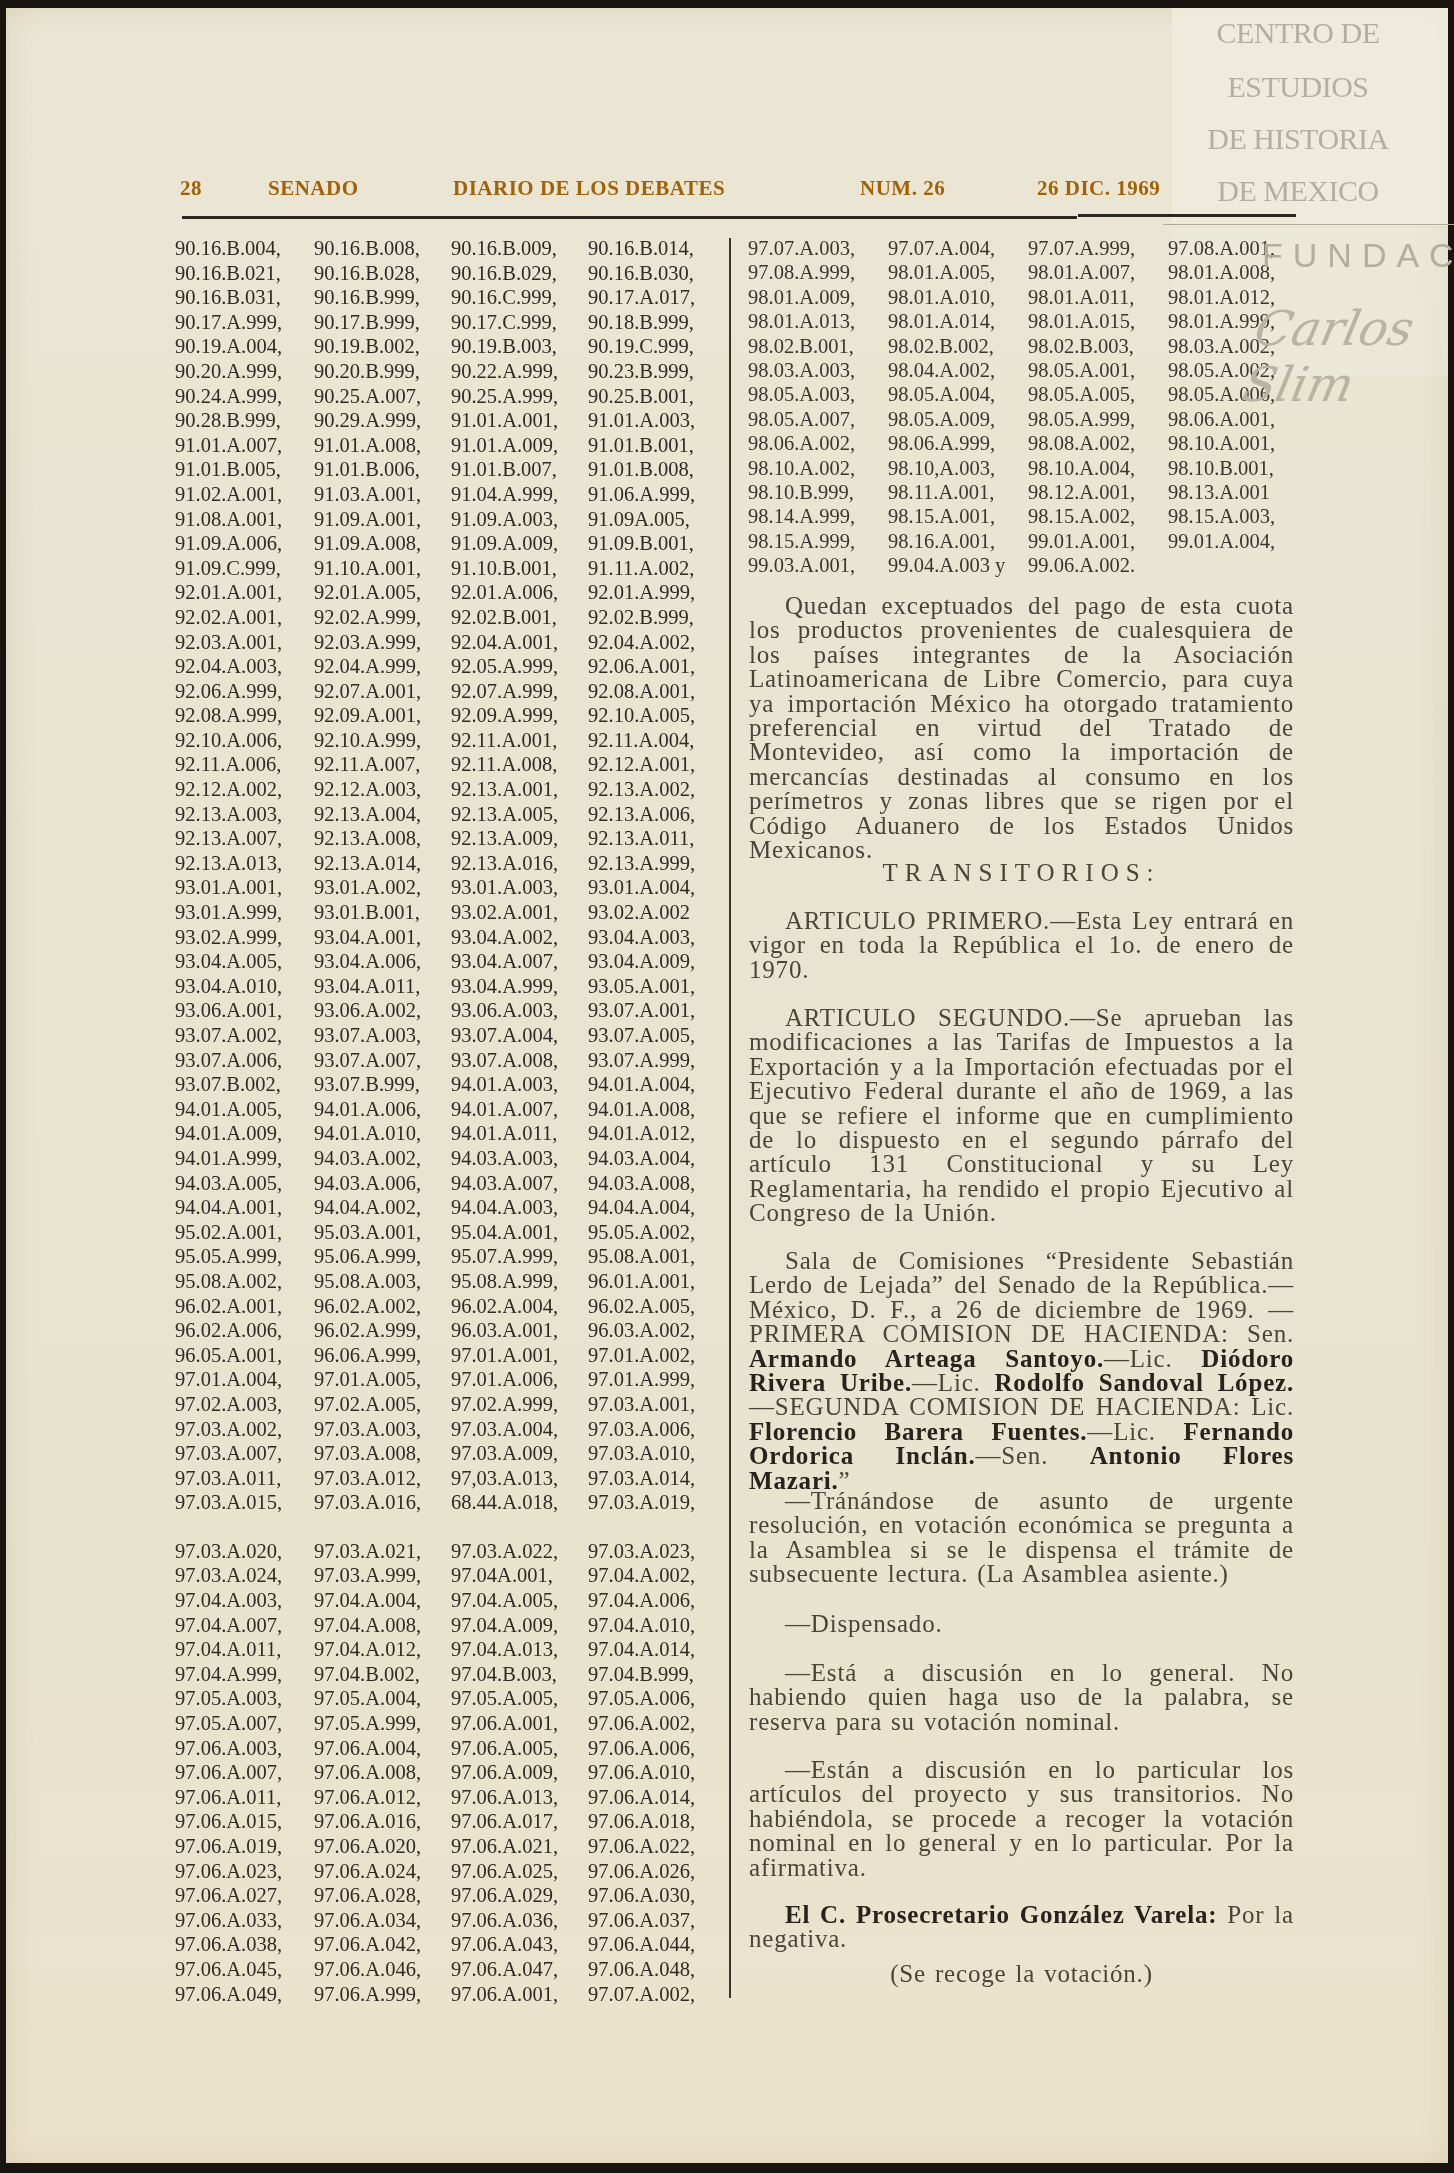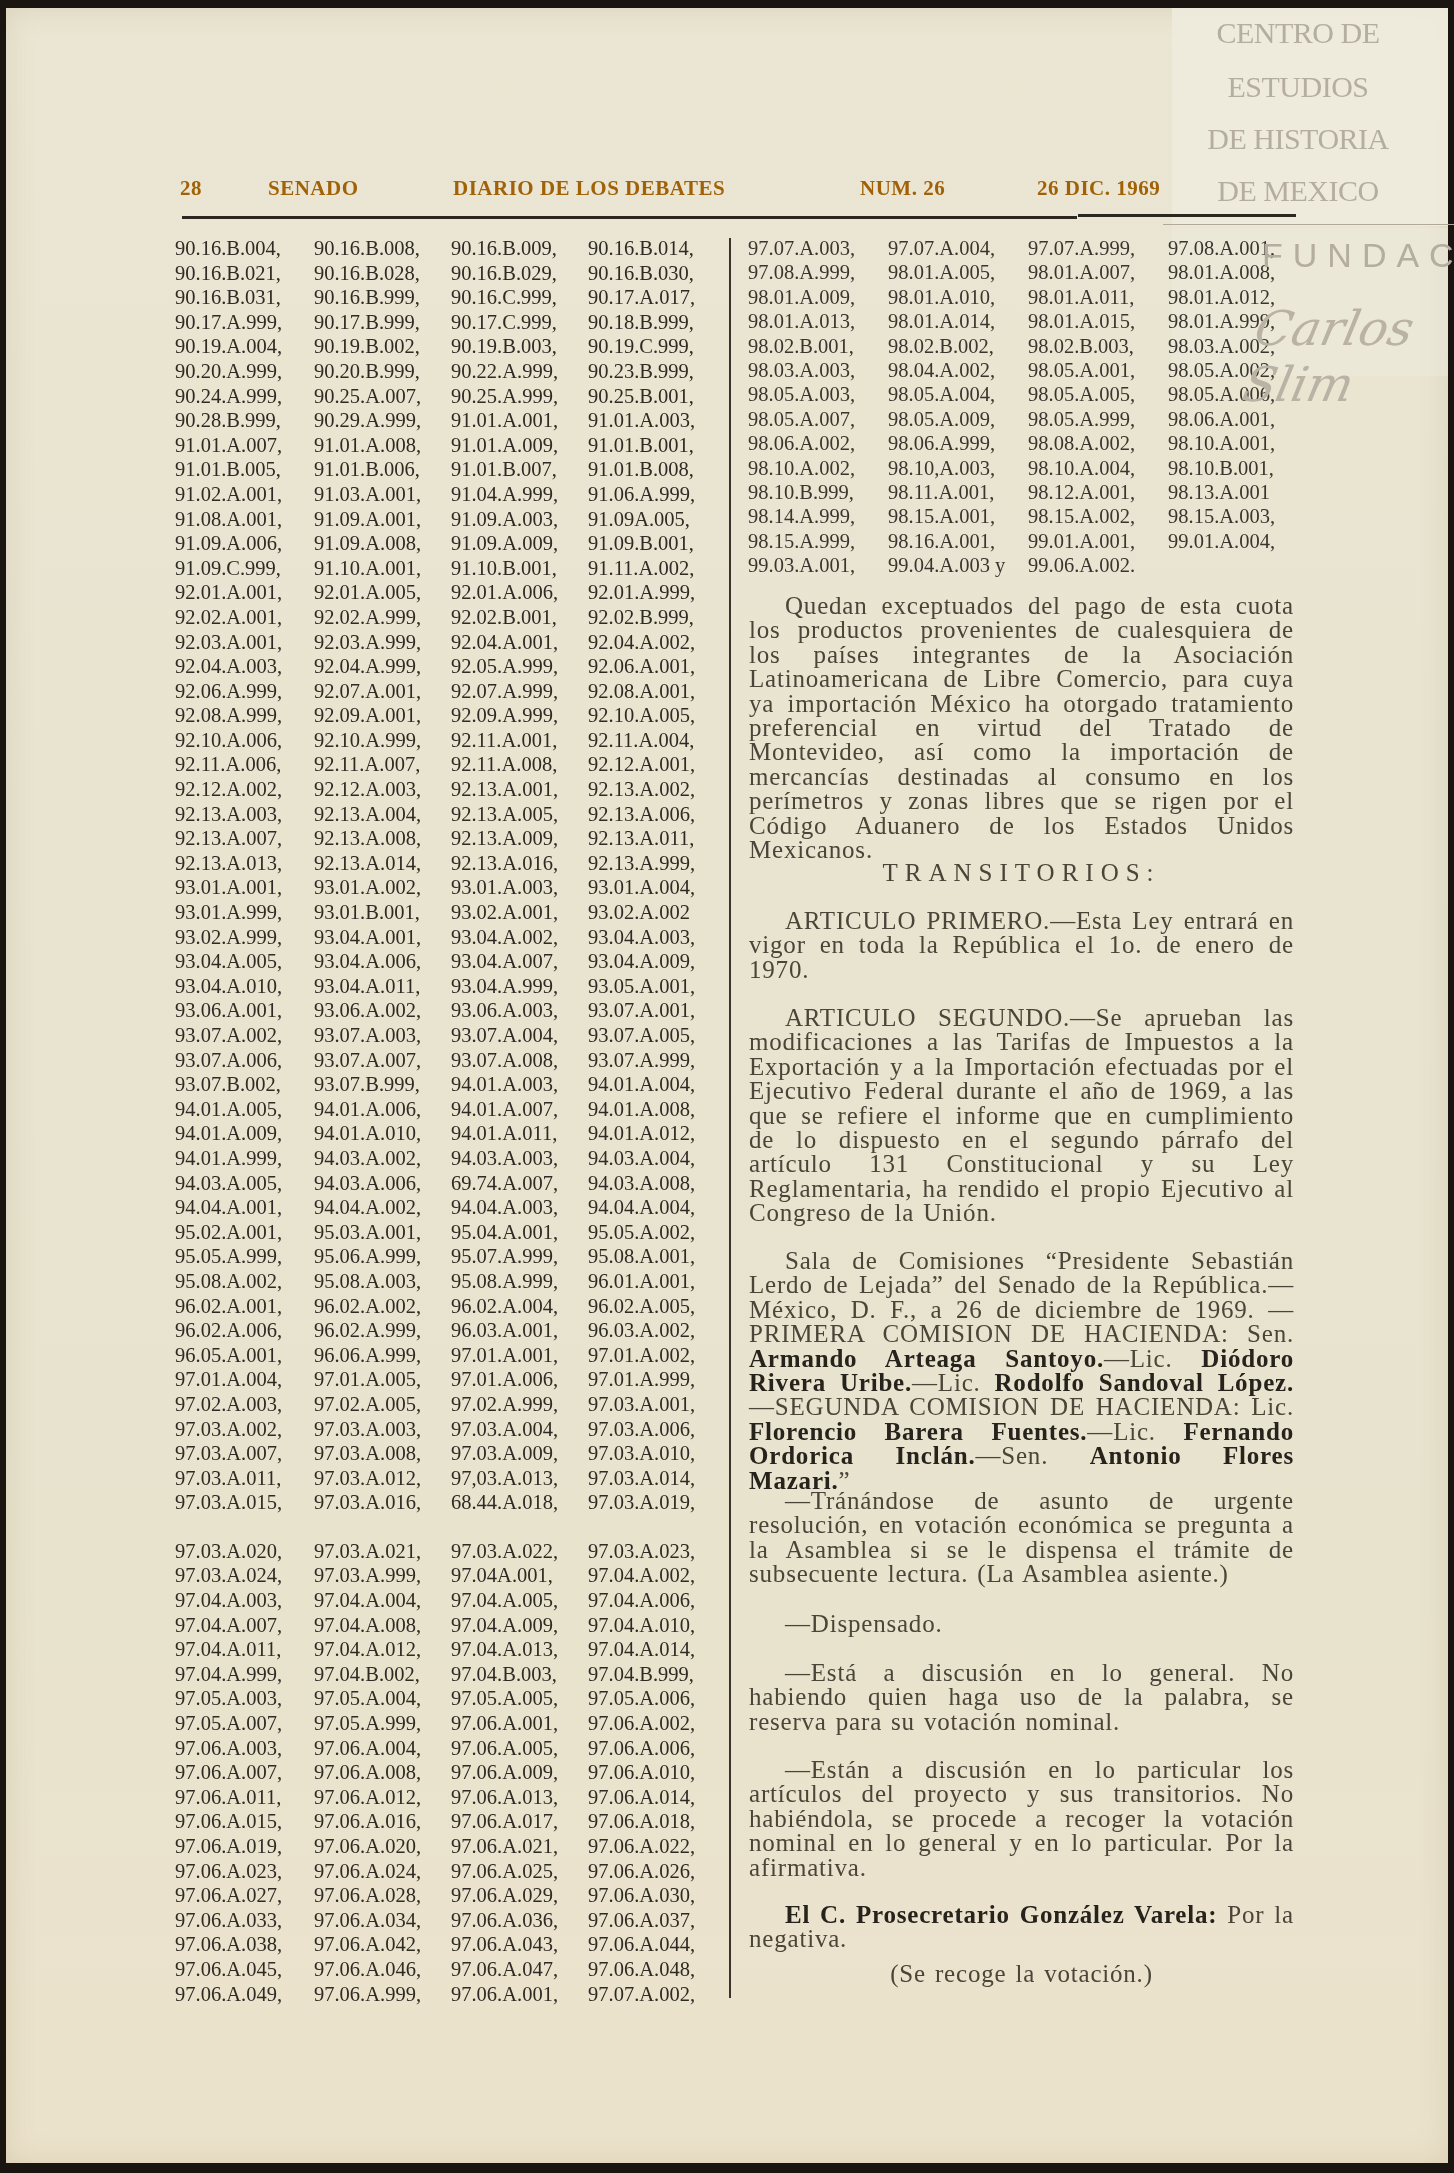--- a/index.html
+++ b/index.html
@@ -329,21 +329,21 @@
     </div>
     <div class="row">
       <span class="cell">94.01.A.999,</span>
       <span class="cell">94.03.A.002,</span>
       <span class="cell">94.03.A.003,</span>
       <span class="cell">94.03.A.004,</span>
     </div>
     <div class="row">
       <span class="cell">94.03.A.005,</span>
       <span class="cell">94.03.A.006,</span>
-      <span class="cell">69.74.A.007,</span>
+      <span class="cell">94.03.A.007,</span>
       <span class="cell">94.03.A.008,</span>
     </div>
     <div class="row">
       <span class="cell">94.04.A.001,</span>
       <span class="cell">94.04.A.002,</span>
       <span class="cell">94.04.A.003,</span>
       <span class="cell">94.04.A.004,</span>
     </div>
     <div class="row">
       <span class="cell">95.02.A.001,</span>

